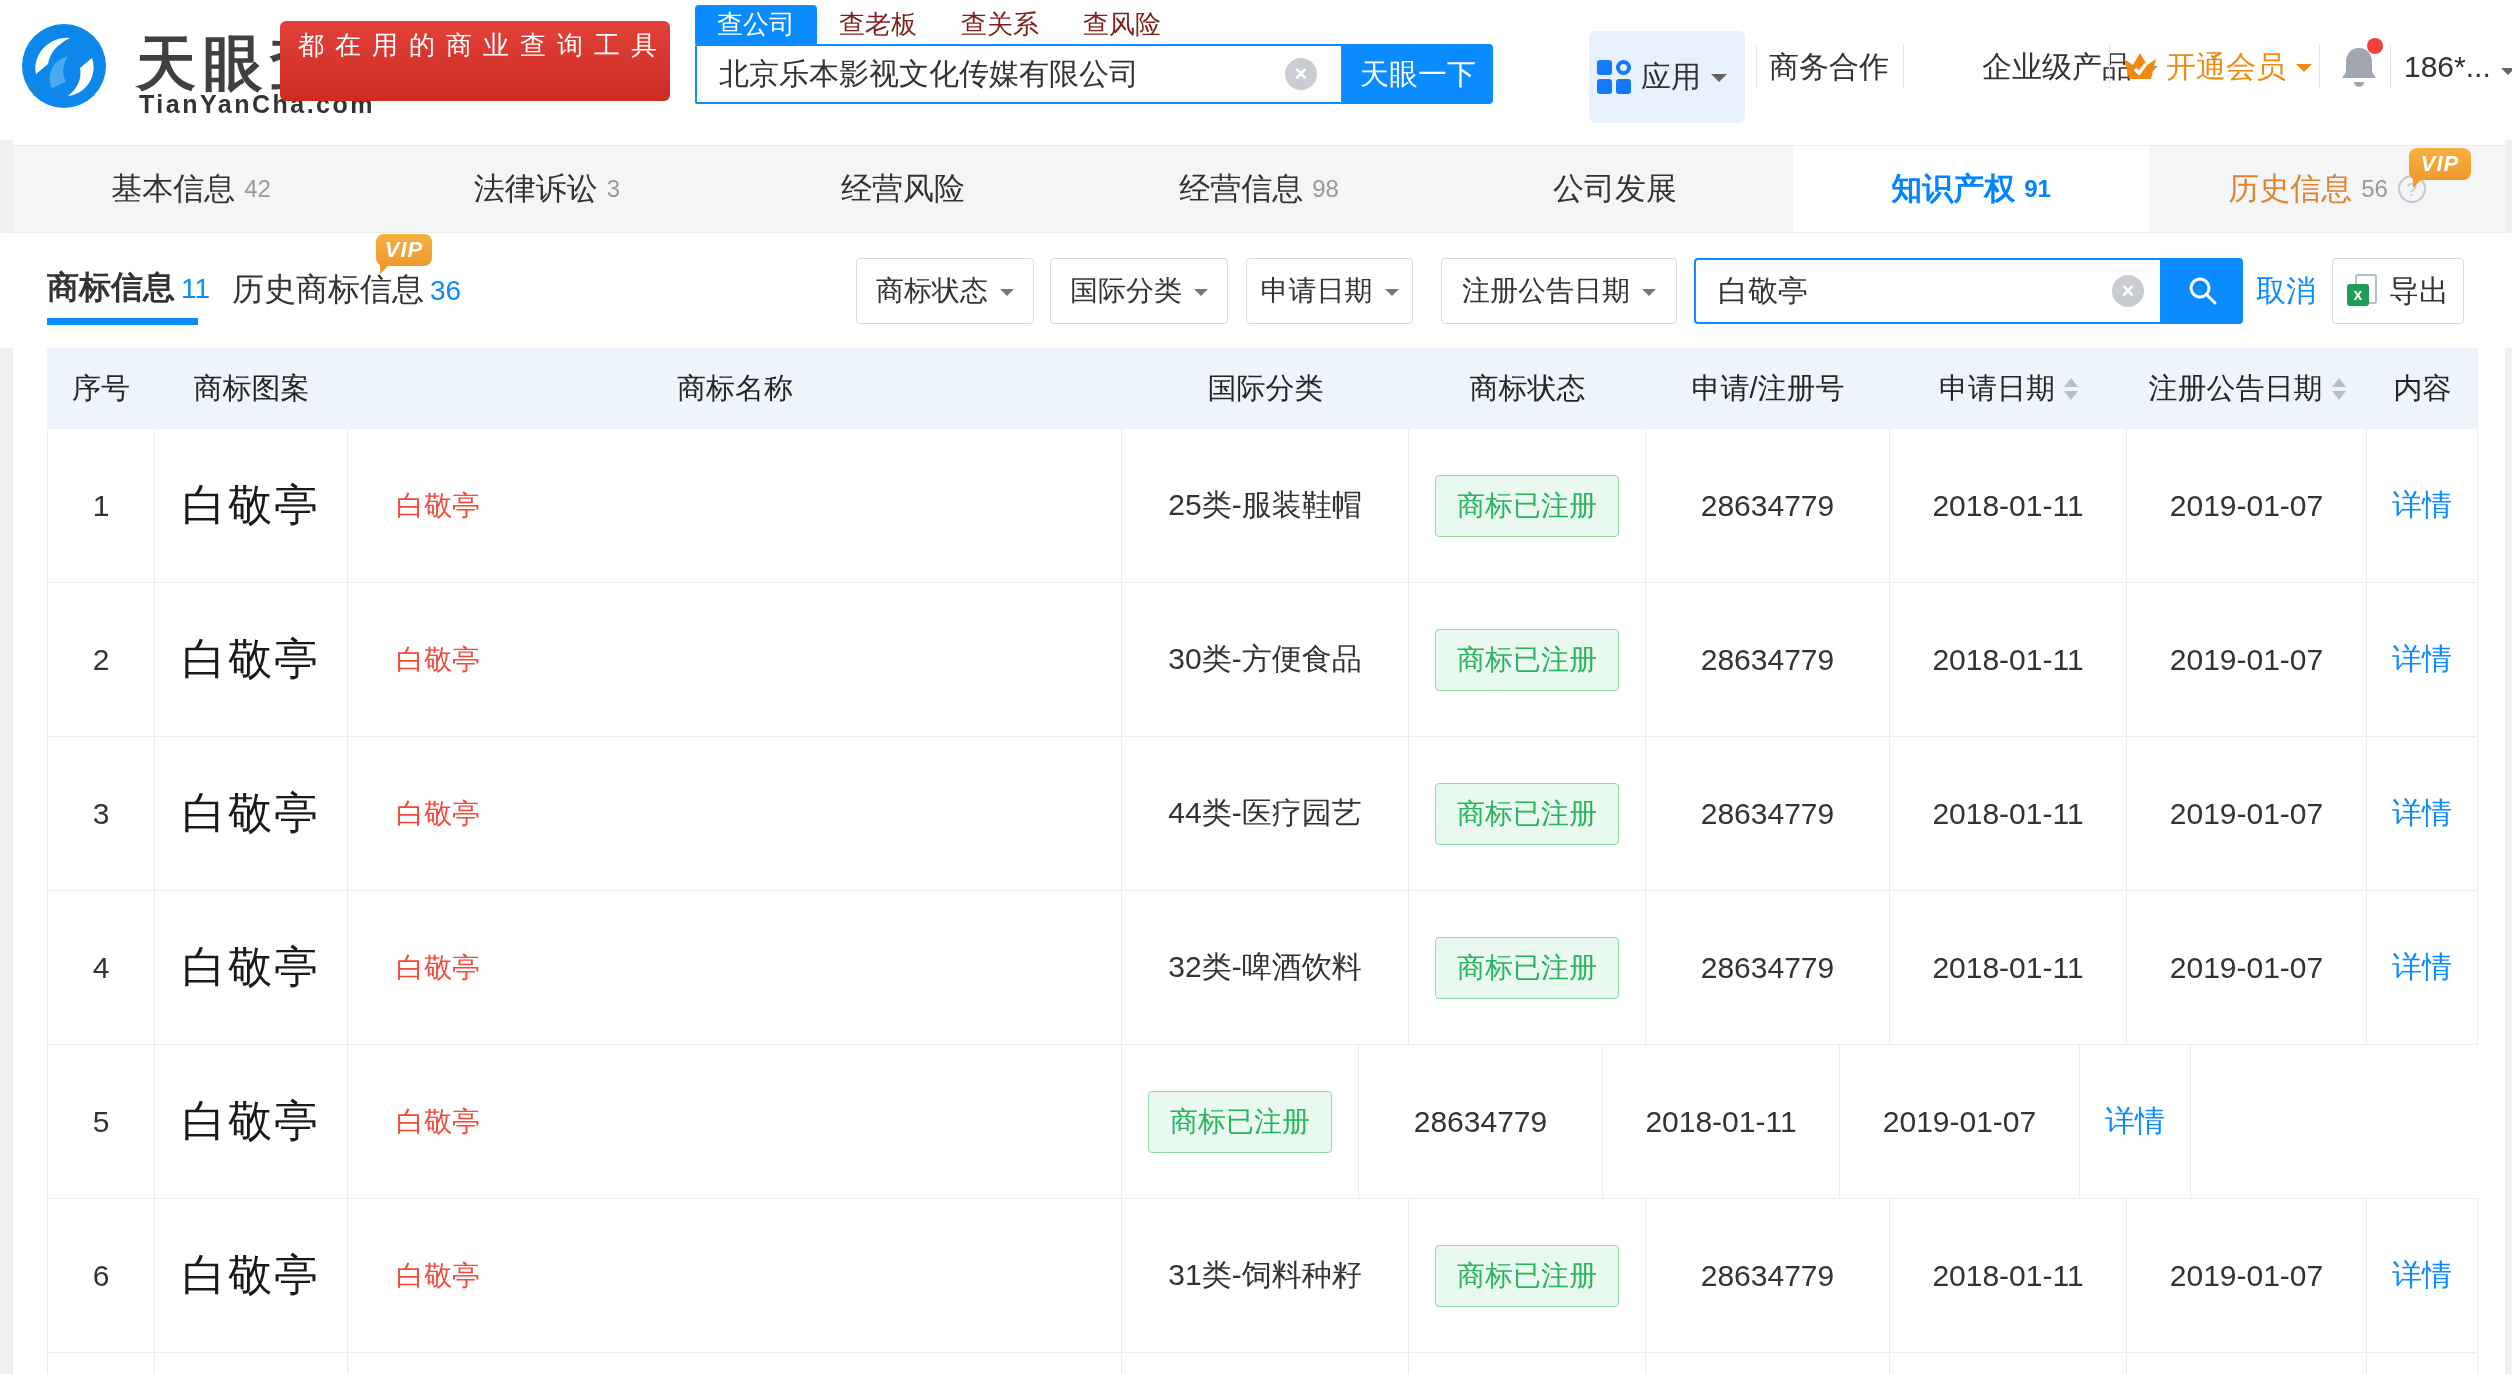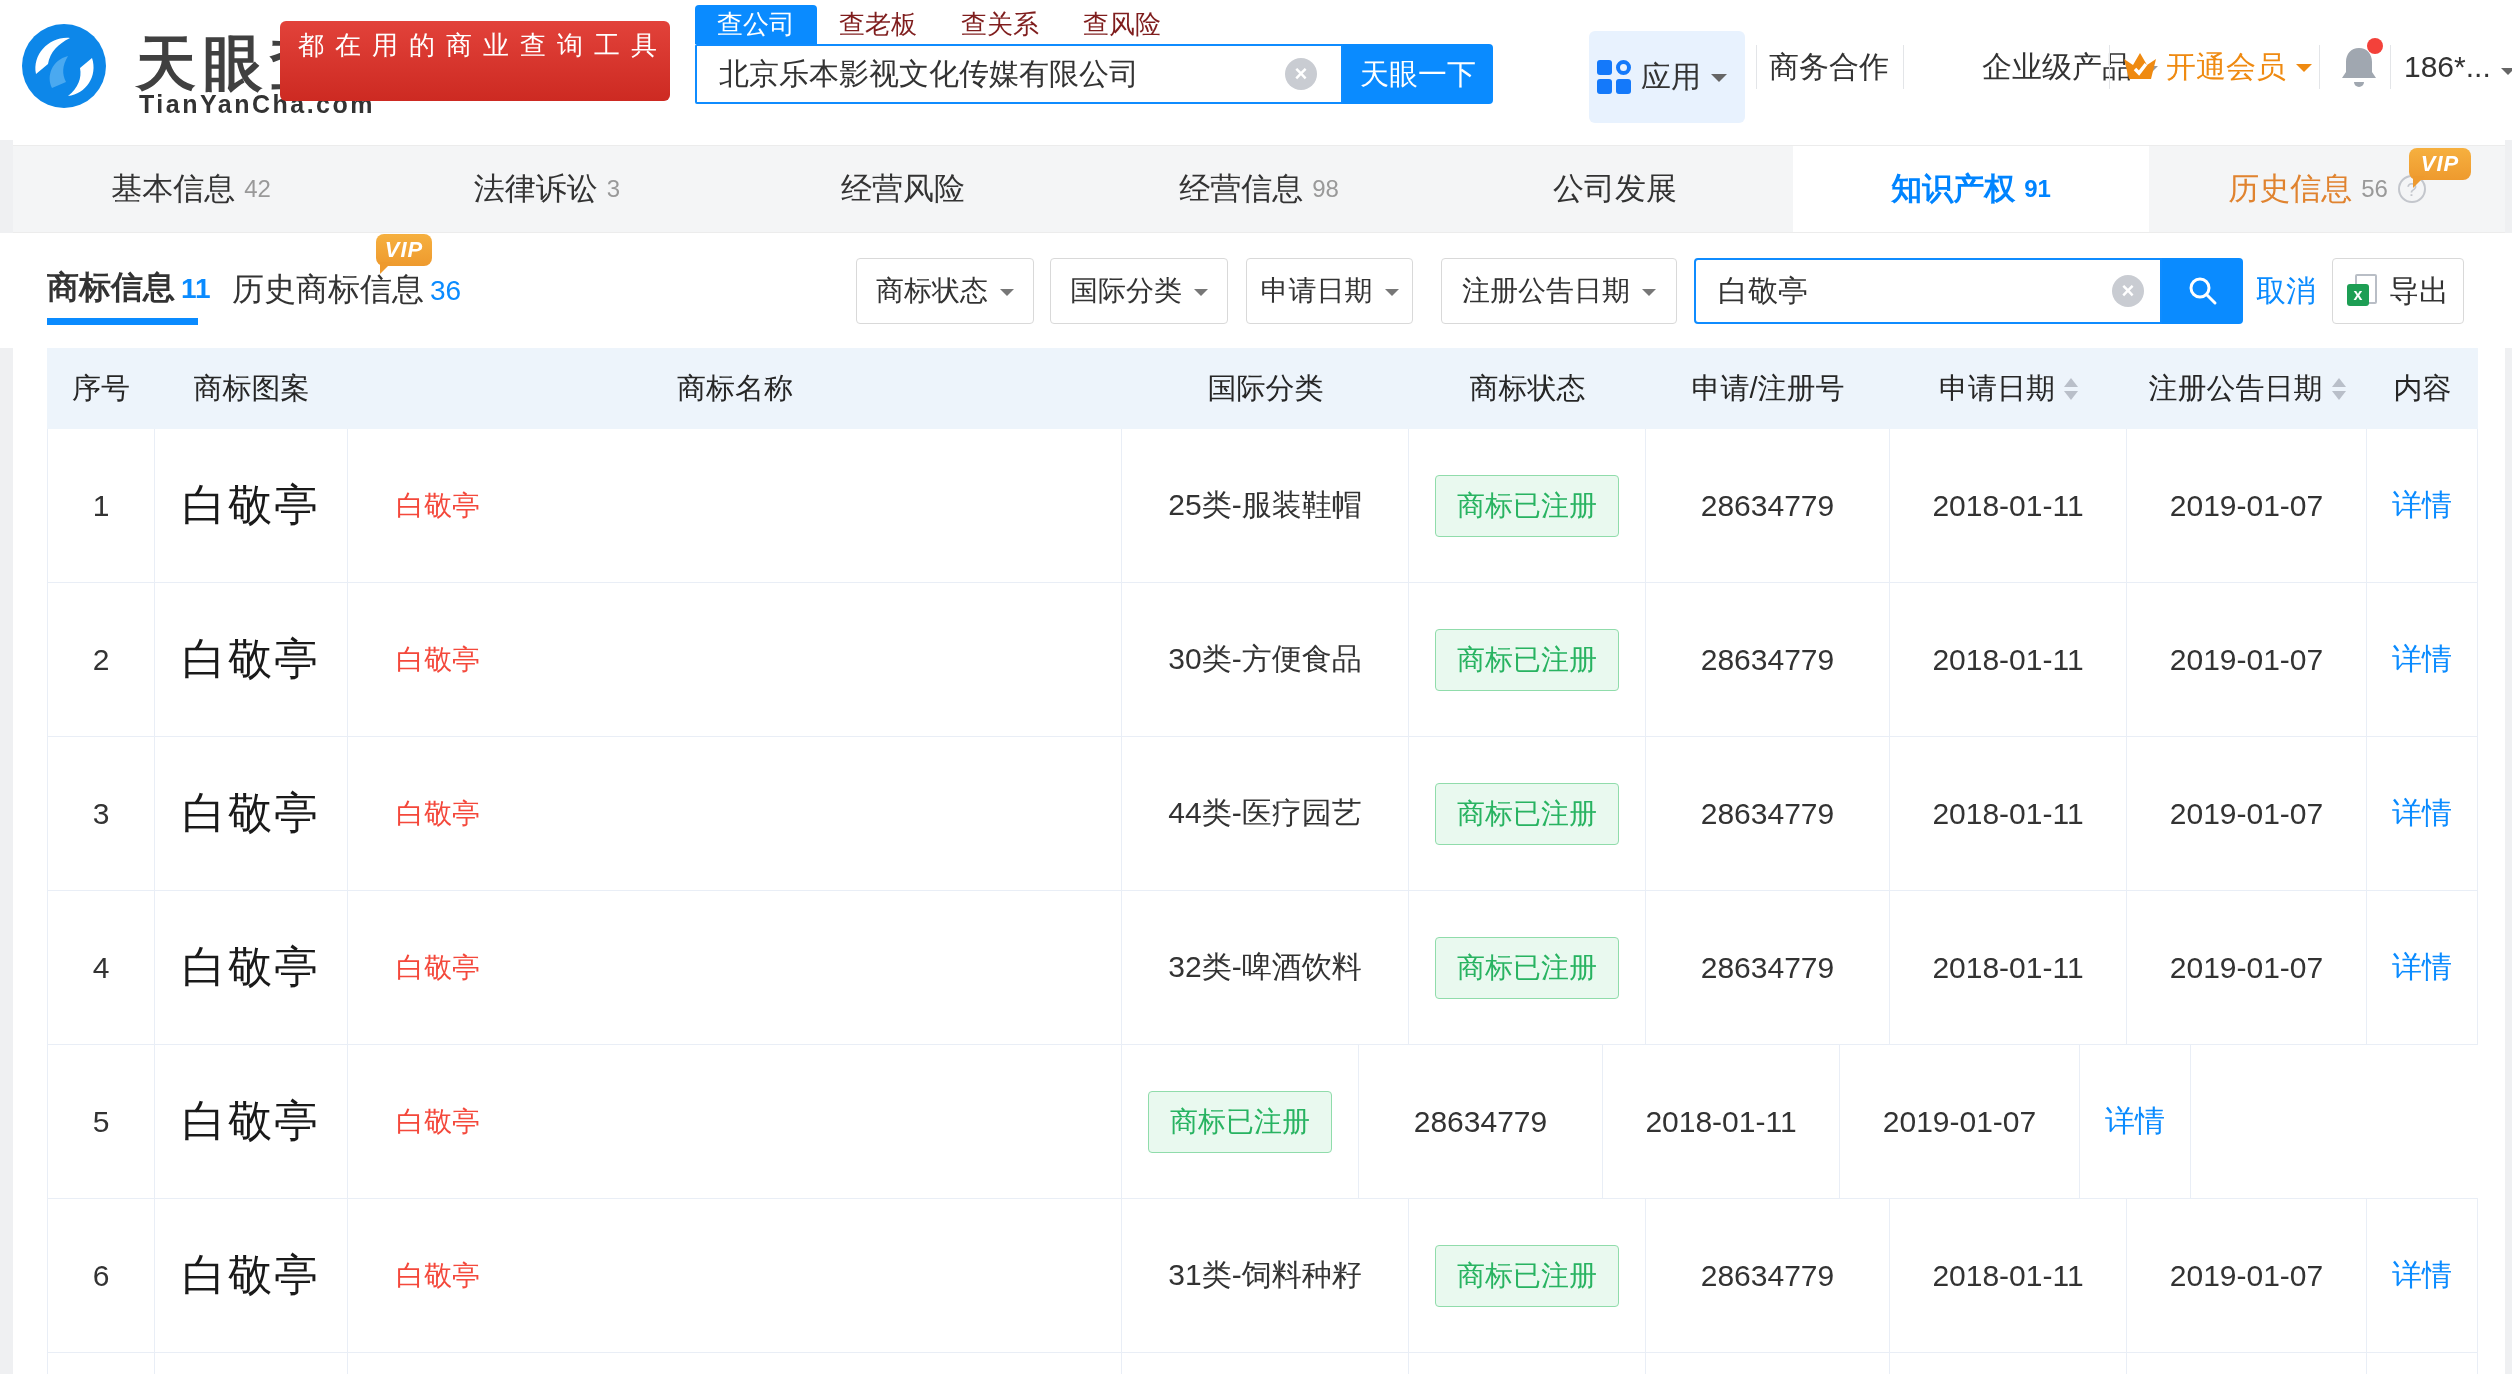--- a/index.html
+++ b/index.html
@@ -51,21 +51,21 @@
   .mtab.orange .lbl { color:#e0832f; }
   .help-ic { width:28px; height:28px; border:2px solid #c3c6cc; border-radius:50%; color:#c3c6cc; font-size:19px; text-align:center; line-height:25px; margin-left:10px; }
   .vip-badge { position:absolute; background:linear-gradient(180deg,#f6b03f,#ee9a2e); border-radius:8px; color:#fff; font-size:22px; font-weight:bold; font-style:italic; text-align:center; line-height:32px; letter-spacing:1px; }
   .vip-badge:after { content:""; position:absolute; left:4px; bottom:-8px; border:6px solid transparent; border-top-color:#ee9a2e; border-left-color:#ee9a2e; }
   .mtab .vip-badge { width:62px; height:32px; right:34px; top:2px; }
 
   
   .subtab-row { position:absolute; left:0; top:233px; width:2512px; height:115px; background:#fff; }
   .subtab1 { position:absolute; left:47px; top:33px; cursor:pointer; }
   .subtab1 .t { font-size:32px; font-weight:bold; color:#333; }
-  .subtab1 .c { font-size:28px; color:#0a8bff; font-weight:bold; margin-left:6px;margin-top:36px; }
+  .subtab1 .c { font-size:28px; color:#0a8bff; font-weight:normal; margin-left:6px;margin-top:36px; }
   .subtab-underline { position:absolute; left:47px; top:85px; width:151px; height:7px; background:#0a8bff; }
   .subtab2 { position:absolute; left:232px; top:35px; cursor:pointer; }
   .subtab2 .t { font-size:32px; color:#333; }
   .subtab2 .c { font-size:28px; color:#0a8bff; margin-left:6px; }
   .subtab2 .vip-badge { width:56px; height:32px; left:144px; top:-34px; }
 
   .fbox { position:absolute; top:25px; height:66px; border:1px solid #d9d9d9; border-radius:4px; background:#fff; display:flex; align-items:center; justify-content:center; font-size:28px; color:#333; cursor:pointer; }
   .fbox .caret-down { border-width:7px; border-top-color:#777; margin-left:12px; }
   .fsearch { position:absolute; left:1694px; top:25px; width:468px; height:66px; border:2px solid #0f8cff; border-radius:4px 0 0 4px; background:#fff; }
   .fsearch .val { position:absolute; left:22px; line-height:62px; font-size:30px; color:#333; }

